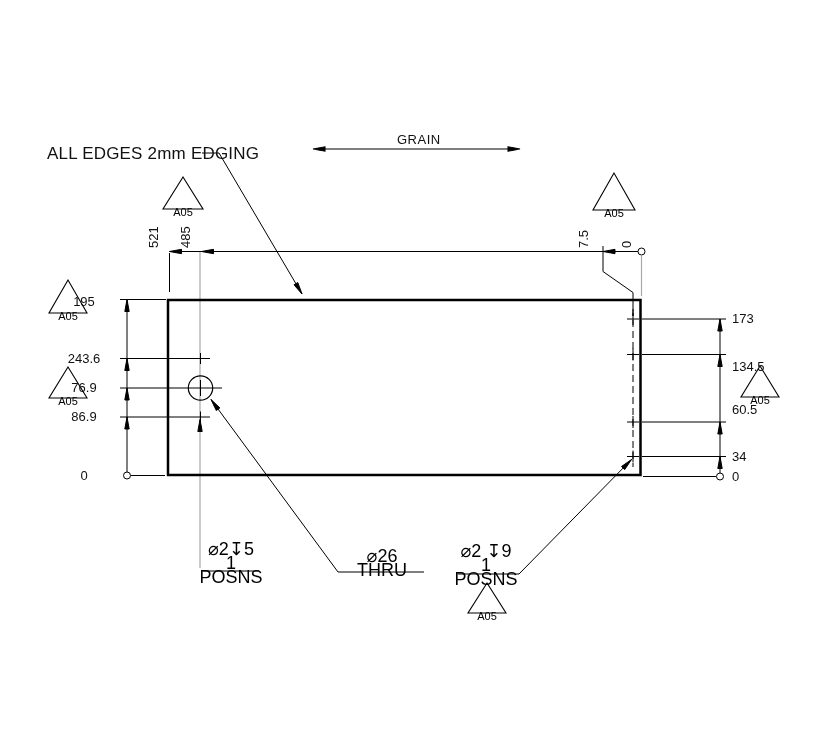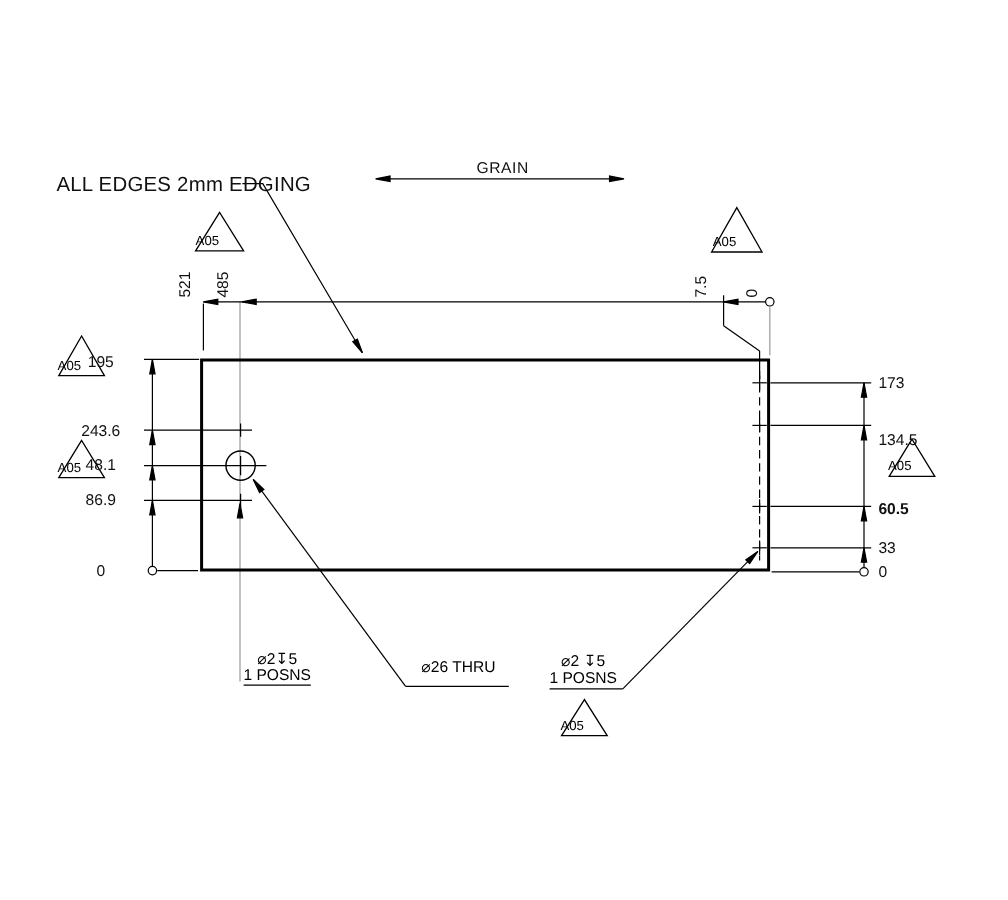--- a/index.html
+++ b/index.html
@@ -5,22 +5,22 @@
   html,body{margin:0;padding:0;background:#fff;}
   .canvas{
     position:relative;width:840px;height:750px;background:#ffffff;overflow:hidden;
     font-family:"Liberation Sans","DejaVu Sans",sans-serif;color:#000;
   }
   .canvas svg{position:absolute;left:0;top:0;}
   .txt{position:absolute;white-space:nowrap;line-height:15px;font-size:13px;color:#111;}
   .rot{transform:rotate(-90deg);transform-origin:0 100%;height:15px;}
   .val-left{left:50px;width:68px;text-align:center;height:16px;line-height:16px;}
   .val-right{left:732px;text-align:right;height:16px;line-height:16px;}
-  .callout{position:absolute;text-align:center;font-size:13px;line-height:14px;}
-  .datum-label{position:absolute;width:40px;text-align:left;font-size:11px;line-height:12px;}
+  .callout{position:absolute;text-align:center;font-size:18px;line-height:14px;}
+  .datum-label{position:absolute;width:40px;text-align:center;font-size:11px;line-height:12px;margin-top:11px;}
   .grain{letter-spacing:0.5px;}
   .note{letter-spacing:0.2px;font-size:17px;}
 </style>
 </head>
 <body>
 
 <div class="canvas">
 
   <svg width="840" height="750" viewBox="0 0 840 750">
 
@@ -134,39 +134,39 @@
   <div class="txt grain" style="left:397px;top:132px;">GRAIN</div>
   <div class="txt note" style="left:47px;top:146px;">ALL EDGES 2mm EDGING</div>
 
   <div class="txt rot" style="left:161px;top:233px;">521</div>
   <div class="txt rot" style="left:193px;top:233px;">485</div>
   <div class="txt rot" style="left:591px;top:233px;">7.5</div>
   <div class="txt rot" style="left:634px;top:233px;">0</div>
 
   <div class="txt val-left" style="top:294px;">195</div>
   <div class="txt val-left" style="top:350.5px;">243.6</div>
-  <div class="txt val-left" style="top:380px;">48.1</div>
+  <div class="txt val-left" style="top:380px;">76.9</div>
   <div class="txt val-left" style="top:409px;">86.9</div>
   <div class="txt val-left" style="top:467.5px;">0</div>
 
   <div class="txt val-right" style="top:311px;">173</div>
   <div class="txt val-right" style="top:346.5px;margin-top:12px;">134.5</div>
-  <div class="txt val-right" style="top:416px;font-weight:bold;">60.5</div>
-  <div class="txt val-right" style="top:448.5px;">33</div>
+  <div class="txt val-right" style="top:402px;">60.5</div>
+  <div class="txt val-right" style="top:448.5px;">34</div>
   <div class="txt val-right" style="top:469px;">0</div>
 
   <div class="callout" style="left:195px;top:542px;width:72px;">
     <div>⌀2↧5</div>
     <div>1 POSNS</div>
   </div>
   <div class="callout" style="left:340px;top:549px;width:84px;">
     <div>⌀26 THRU</div>
   </div>
   <div class="callout" style="left:450px;top:544px;width:72px;">
-    <div>⌀2 ↧5</div>
+    <div>⌀2 ↧9</div>
     <div>1 POSNS</div>
   </div>
 
   <div class="datum-label" style="left:163px;top:195px;">A05</div>
   <div class="datum-label" style="left:594px;top:196px;">A05</div>
   <div class="datum-label" style="left:48px;top:299px;">A05</div>
   <div class="datum-label" style="left:48px;top:384px;">A05</div>
   <div class="datum-label" style="left:740px;top:383px;">A05</div>
   <div class="datum-label" style="left:467px;top:599px;">A05</div>
 

